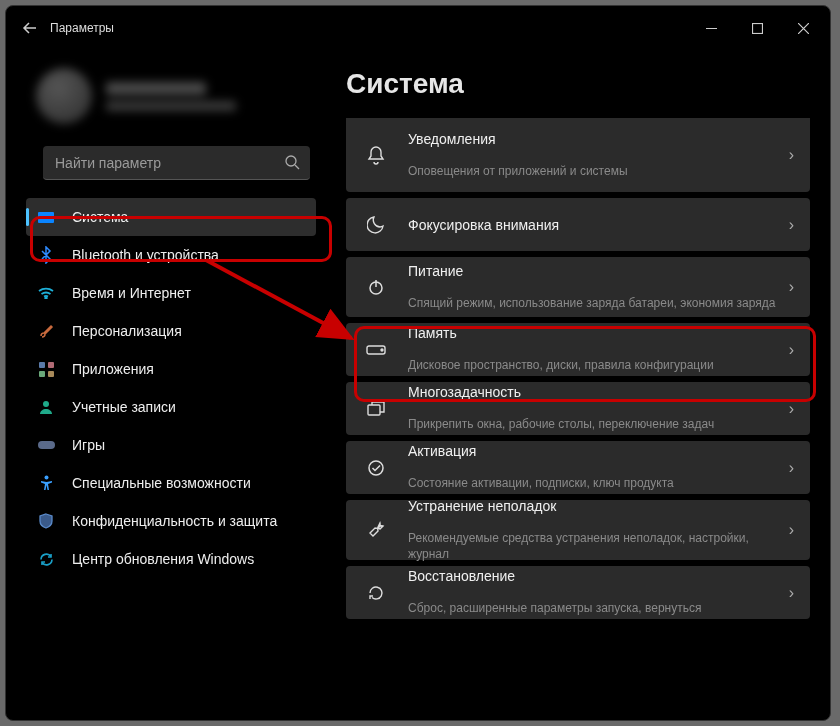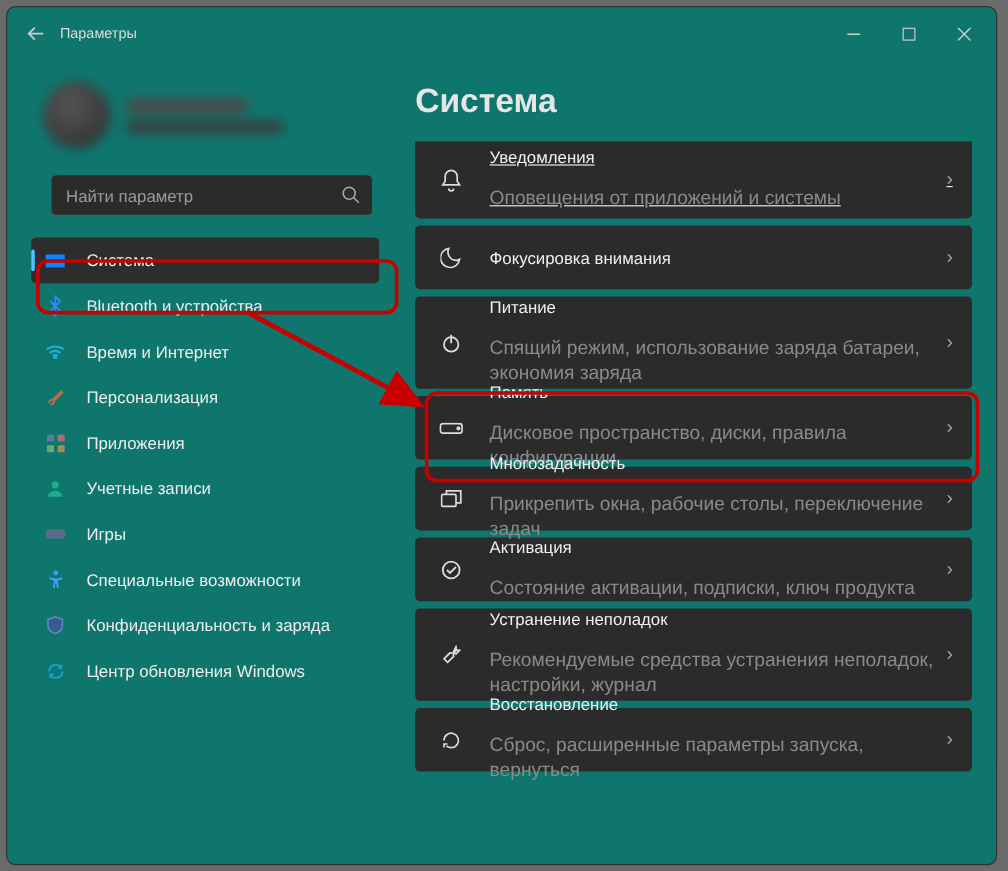--- a/index.html
+++ b/index.html
@@ -8,21 +8,21 @@
     background: #6a6a6a;
     font-family: "Segoe UI", Tahoma, sans-serif;
     font-size: 14px;
     color: #e6e6e6;
     overflow: hidden;
   }
   .outer {
     position: relative;
     width: 826px; height: 716px;
     margin: 5px;
-    background: #0f766e;
+    background: #000000;
     border: 1px solid #333;
     border-radius: 8px;
     overflow: hidden;
   }
   
   .titlebar {
     height: 44px;
     display: flex; align-items: center;
     padding: 0 4px;
   }
@@ -97,30 +97,30 @@
 
   .card {
     background:#2b2b2b;
     border-radius:4px;
     height:53px;
     display:flex; align-items:center;
     padding:0 16px 0 16px;
     margin-bottom:6px;
     cursor:pointer;
   }
-  .card.tall { height:77px; }
-  .card.first { border-top-left-radius:0; border-top-right-radius:0; height:64px;text-decoration:underline; }
+  .card.tall { height:60px; }
+  .card.first { border-top-left-radius:0; border-top-right-radius:0; height:74px; }
   .card .cicon {
     width:28px; height:28px;
     display:flex;align-items:center;justify-content:center;
     color:#ddd; margin-right:18px;
   }
   .card .ct { flex:1; }
   .card .ct .t1 { font-size:14px; color:#f0f0f0; }
-  .card .ct .t2 { font-size:16px; color:#8a8a8a; line-height:1.3; margin-top:17px;}
+  .card .ct .t2 { font-size:12px; color:#8a8a8a; line-height:1.3; margin-top:17px;}
   .card .chev { color:#aaa; font-size:16px; }
 
   
   .hl {
     position:absolute; border:3px solid #c80000; border-radius:10px;
     pointer-events:none;
   }
   .hl1 { left:24px; top:210px; width:302px; height:46px; }
   .hl2 { left:348px; top:320px; width:462px; height:76px; }
   svg.arrow { position:absolute; left:190px; top:240px; width:200px; height:120px; pointer-events:none; }
@@ -245,21 +245,21 @@
               </svg>
             </span>
           <span class="nav-label">Специальные возможности</span>
         </li>
         <li class="navitem">
           <span class="nav-icon">
               <svg width="14" height="16" viewBox="0 0 14 16" fill="none" stroke="#5a8aca" stroke-width="1.3">
                 <path d="M7 1l6 2v5c0 4-3 6-6 7-3-1-6-3-6-7V3z" fill="#3a5a8a"></path>
               </svg>
             </span>
-          <span class="nav-label">Конфиденциальность и заряда</span>
+          <span class="nav-label">Конфиденциальность и защита</span>
         </li>
         <li class="navitem">
           <span class="nav-icon">
               <svg width="15" height="15" viewBox="0 0 15 15" fill="none" stroke="#1aa0c8" stroke-width="1.6">
                 <path d="M2 7.5a5.5 5.5 0 0 1 10-3M13 7.5a5.5 5.5 0 0 1-10 3"></path>
                 <path d="M12 2v3h-3M3 13v-3h3"></path>
               </svg>
             </span>
           <span class="nav-label">Центр обновления Windows</span>
         </li>

